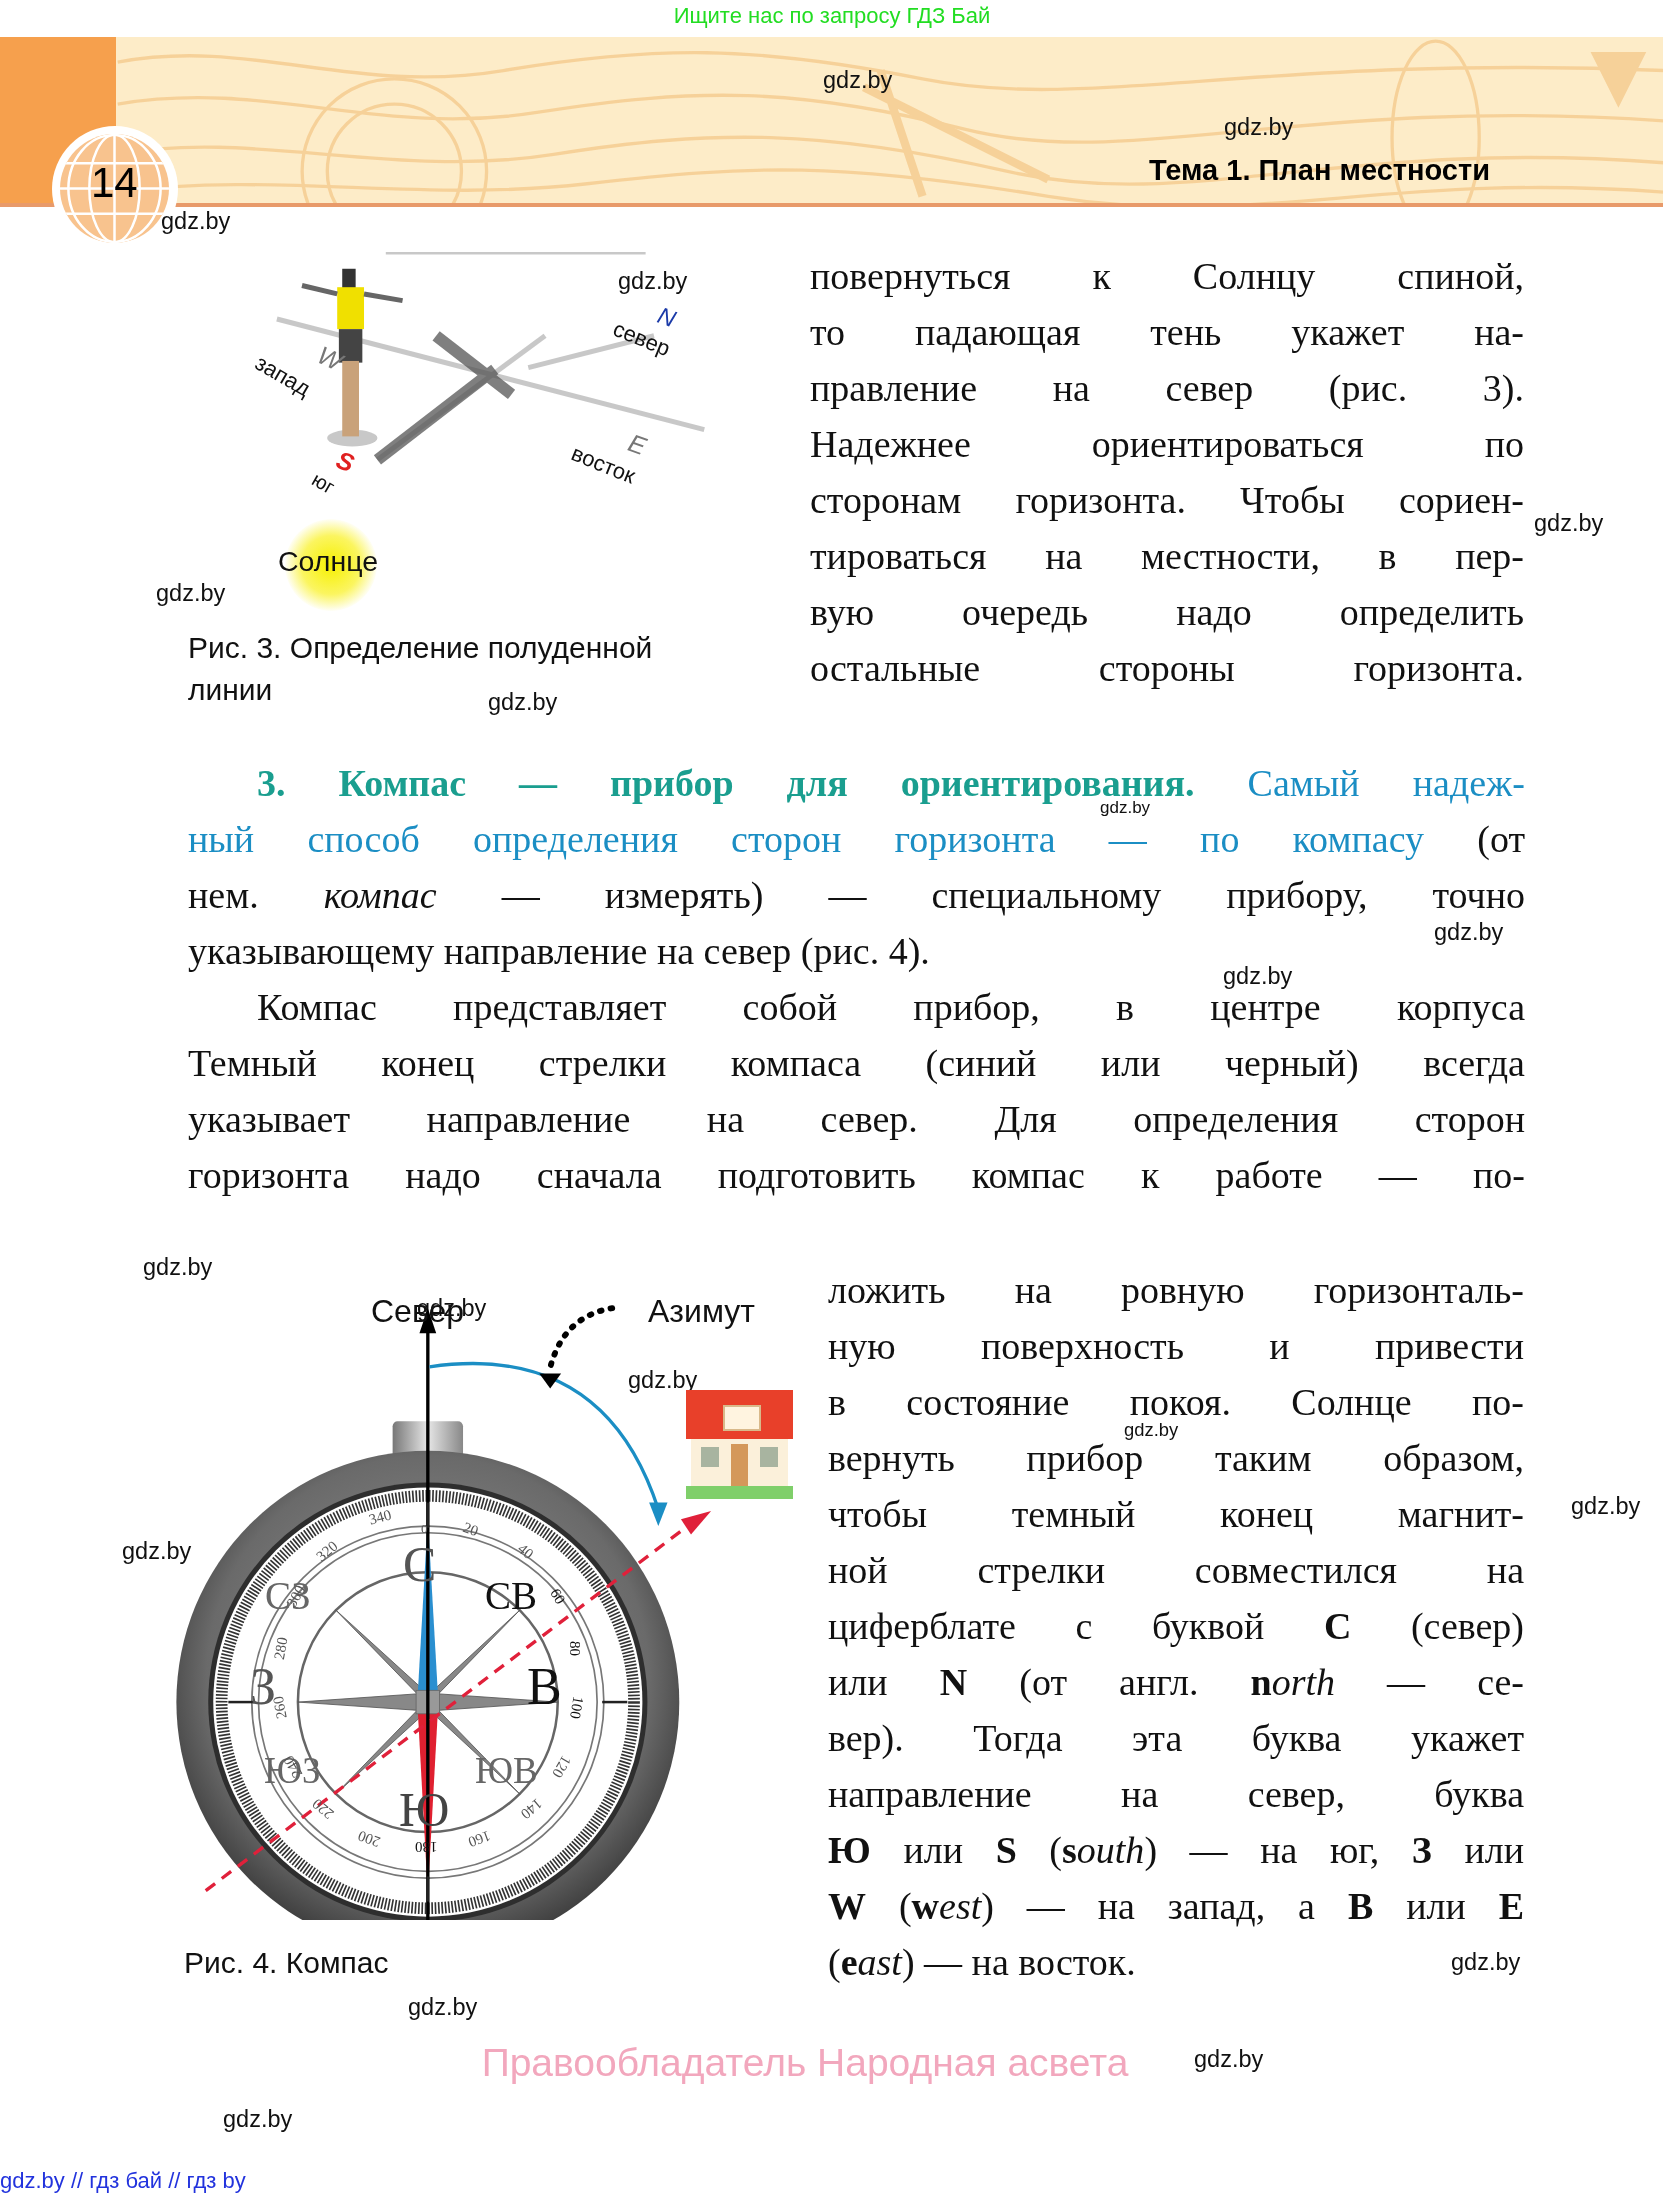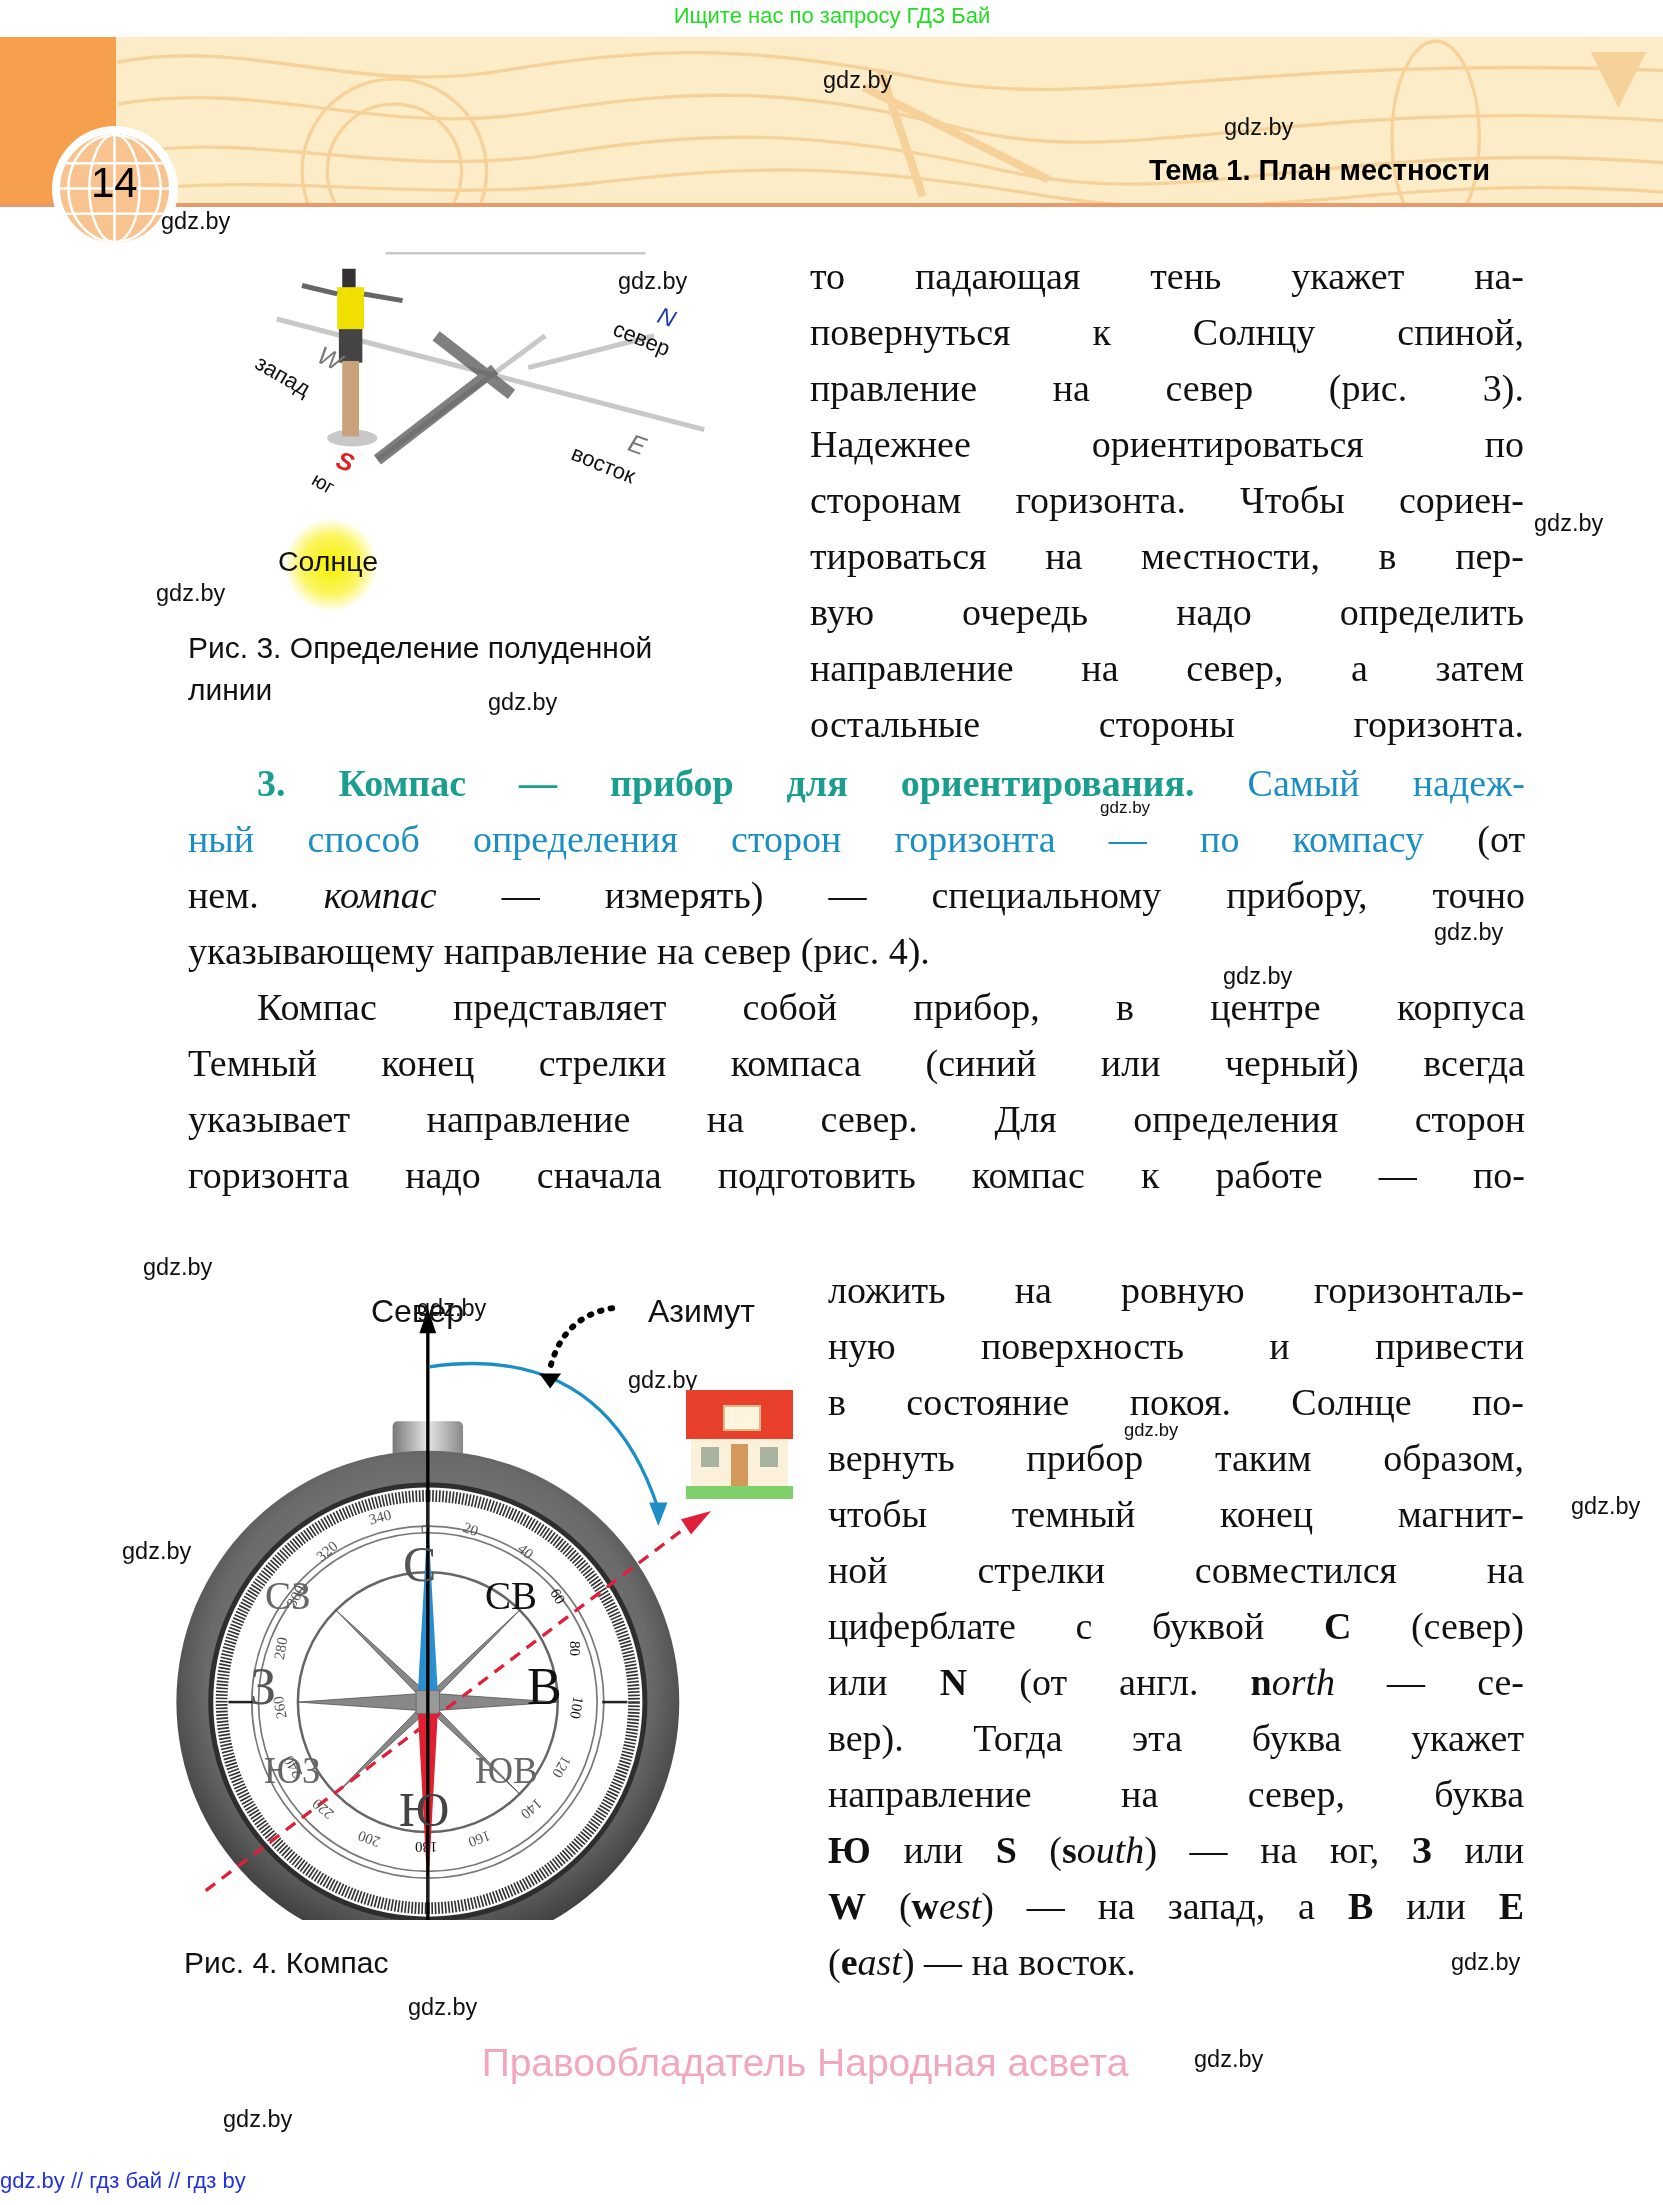--- a/index.html
+++ b/index.html
@@ -126,28 +126,27 @@
   <div class="abs sans" style="top:200px;left:327px;font-size:22px;transform:rotate(22deg)">восток</div>
   <div class="abs sans" style="top:195px;left:94px;font-size:25px;color:#e02020;font-style:italic;font-weight:bold;transform:rotate(20deg)">S</div>
   <div class="abs sans" style="top:220px;left:69px;font-size:20px;transform:rotate(30deg)">юг</div>
   <div class="abs" style="top:267px;left:42px;width:92px;height:92px;border-radius:50%;background:radial-gradient(circle,#f6f000 0%,#fbf560 45%,rgba(255,255,255,0) 72%)"></div>
   <div class="abs sans" style="top:293px;left:35px;font-size:28.5px">Солнце</div>
 </div>
 <div class="abs caption" style="top:627px;left:188px">Рис. 3. Определение полуденной</div>
 <div class="abs caption" style="top:669px;left:188px">линии</div>
 
 <div class="abs col-right" style="top:248px">
+  <div class="line just">повернуться к Солнцу спиной,</div>
   <div class="line just">то падающая тень укажет на-</div>
-  <div class="line just">повернуться к Солнцу спиной,</div>
   <div class="line just">правление на север (рис. 3).</div>
   <div class="line just">Надежнее ориентироваться по</div>
   <div class="line just">сторонам горизонта. Чтобы сориен-</div>
   <div class="line just">тироваться на местности, в пер-</div>
   <div class="line just">вую очередь надо определить</div>
-  <div class="line just">направление на север, а затем</div>
   <div class="line just">остальные стороны горизонта.</div>
 </div>
 
 <div class="abs full" style="top:755px">
   <div class="line just" style="padding-left:69px;width:1268px">
     <span class="teal">3. Компас — прибор для ориентирования.</span>
     <span class="blue">Самый надеж-</span>
   </div>
   <div class="line just">
     <span class="blue">ный способ определения сторон горизонта — по компасу</span>

